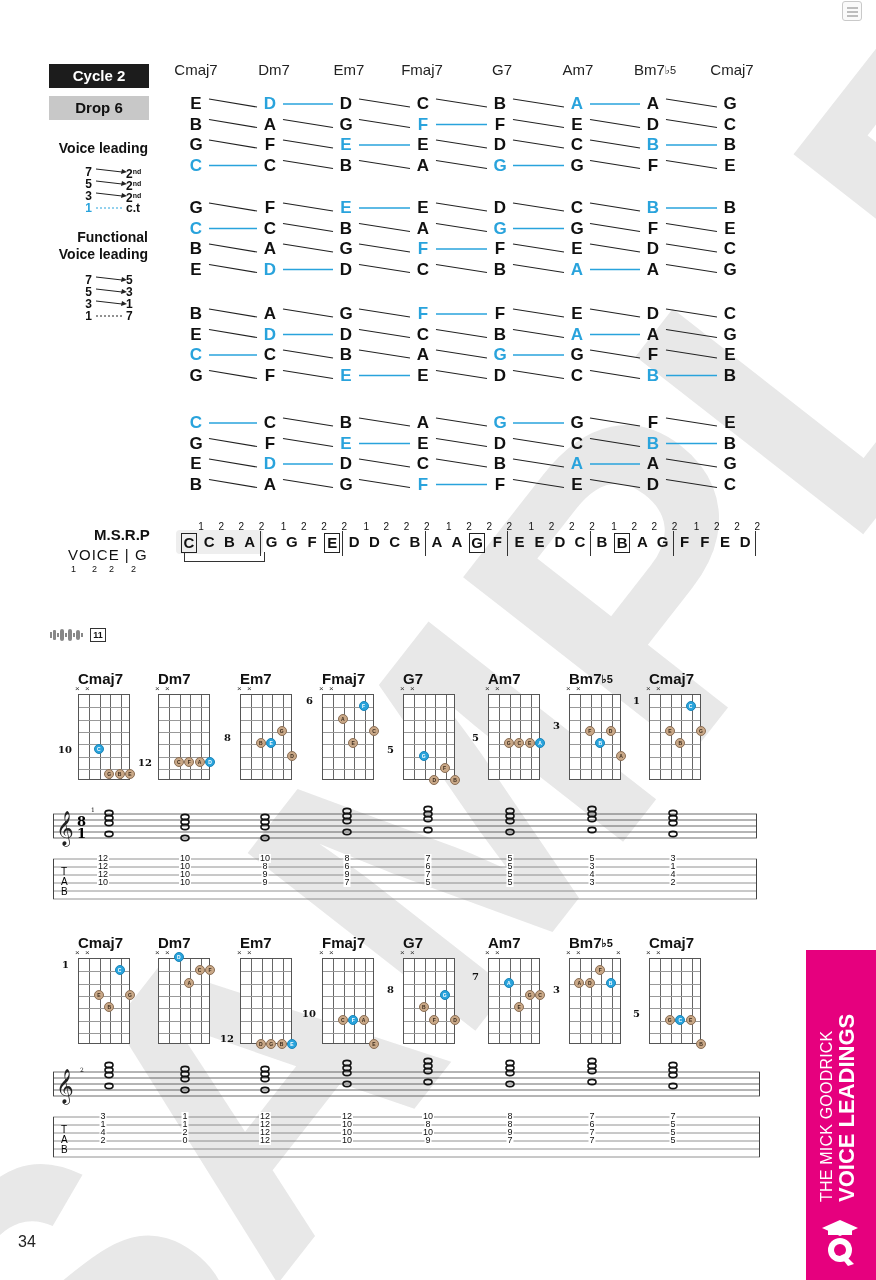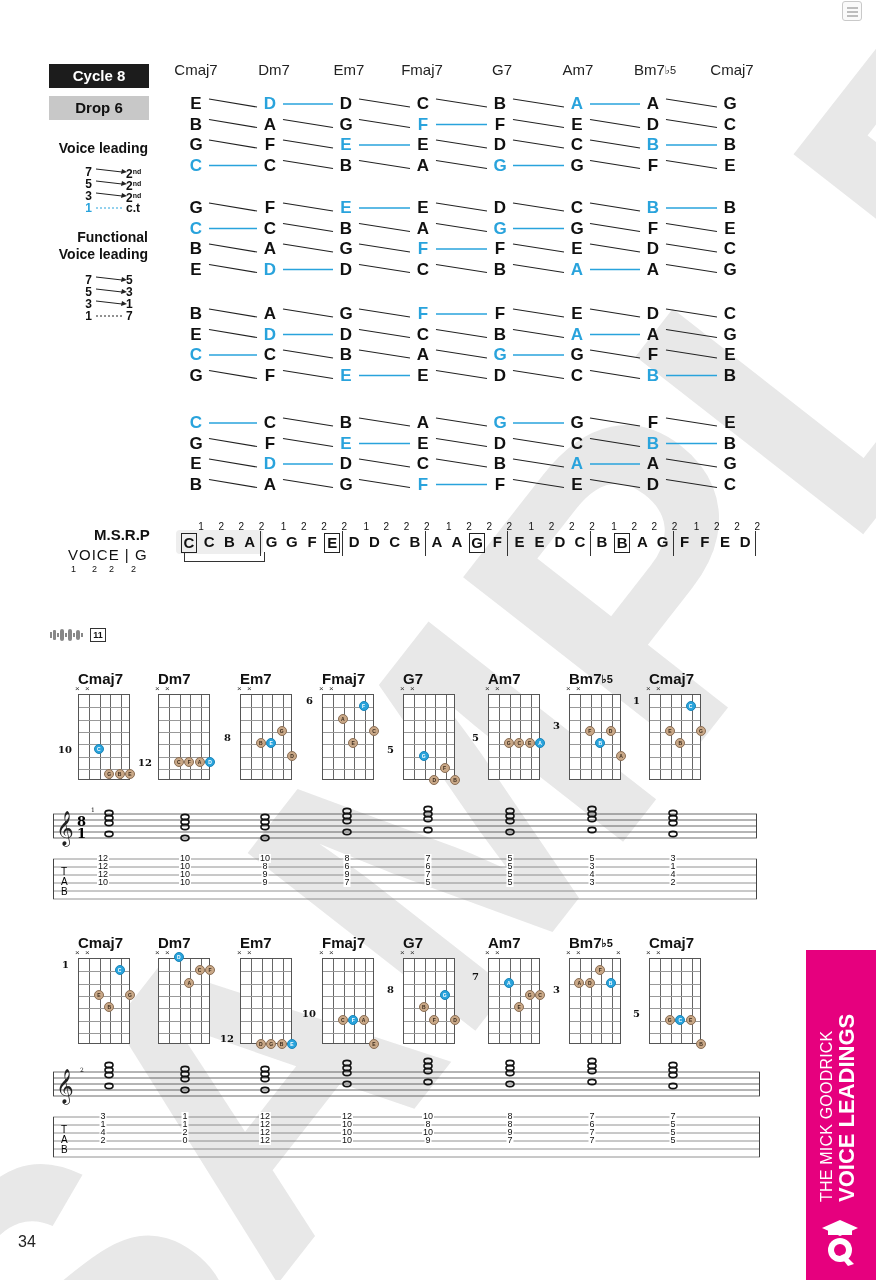--- a/index.html
+++ b/index.html
@@ -68,21 +68,21 @@
 </svg>
 
 <div class="layer" id="root">
 
   <div class="menu-icon">
     <i style="top:5px"></i>
       <i style="top:9px"></i>
       <i style="top:13px"></i>
   </div>
 
-  <div class="label-cycle">Cycle 8</div>
+  <div class="label-cycle">Cycle 2</div>
   <div class="label-drop">Drop 6</div>
 
   <div class="vl-title" style="top:140px">Voice leading</div>
   <div id="vl-rows">
       <div class="vl-row" style="left: 82px; top: 166px; width: 70px;">
         <span class="from">7</span>
         <span class="to">2<sup>nd</sup></span>
       </div>
       <div class="vl-row" style="left: 82px; top: 178px; width: 70px;">
         <span class="from">5</span>

